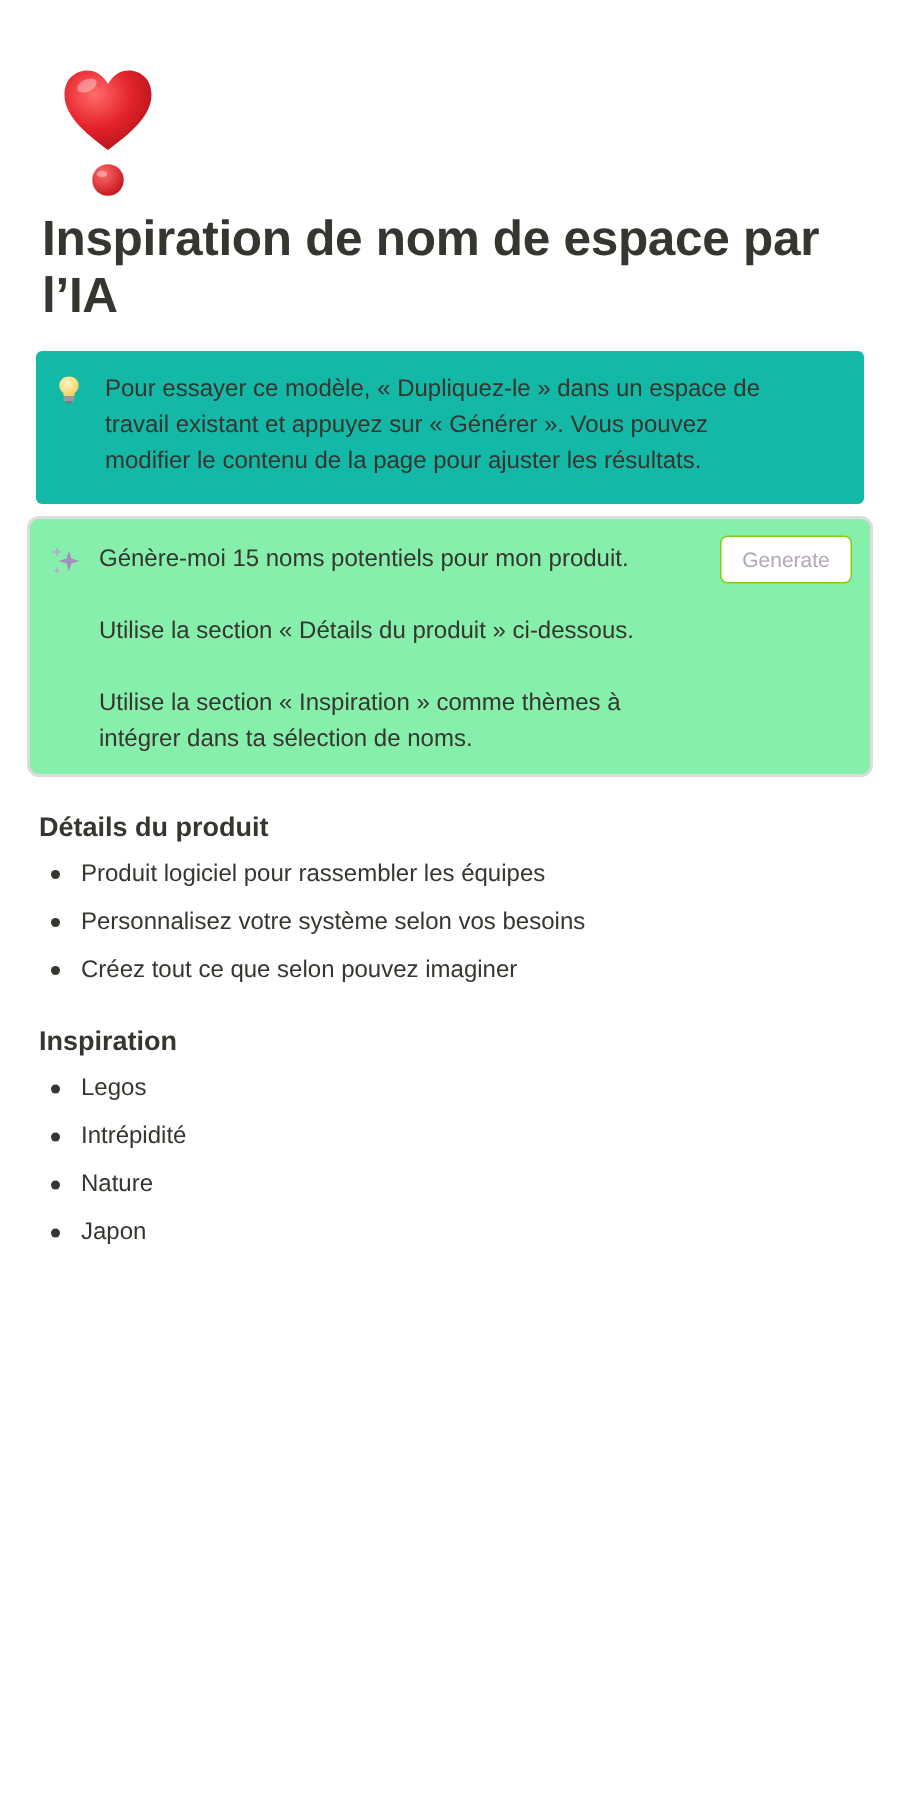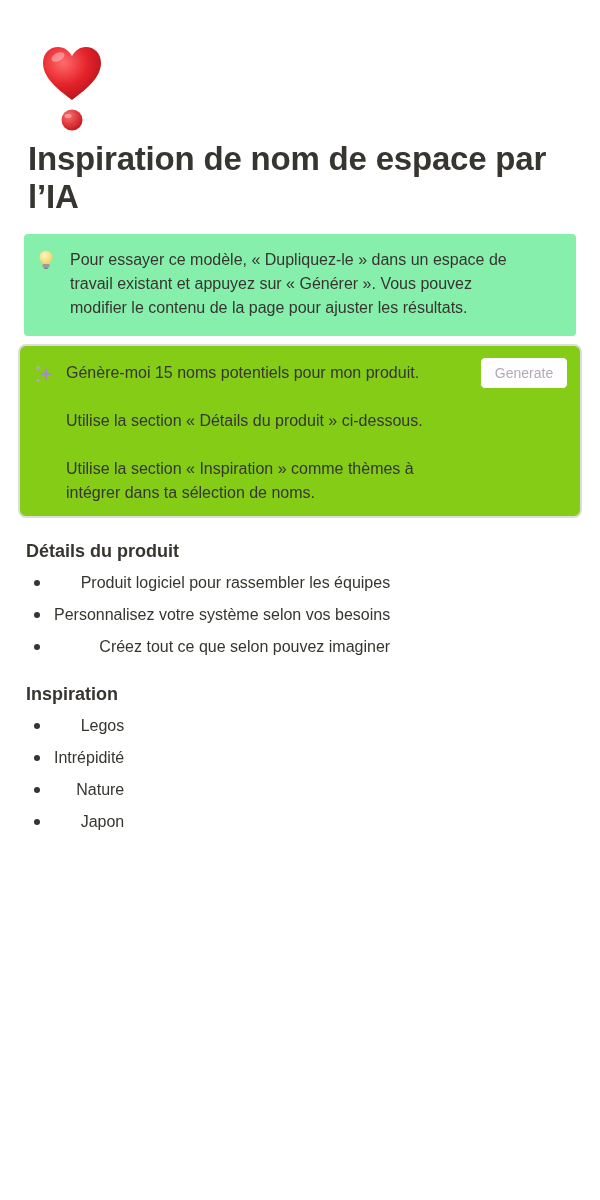--- a/index.html
+++ b/index.html
@@ -18,33 +18,33 @@
     }
 
     .page-title {
       position: absolute; left: 28px; top: 140px; width: 550px;
       font-size: 33px; font-weight: 700; line-height: 38px;
       color: #37352f; letter-spacing: -0.2px;
     }
 
     .callout {
       position: absolute; left: 24px; top: 234px; width: 552px; height: 102px;
-      background: #86efac; border-radius: 4px;
+      background: #14b8a6; border-radius: 4px;
       padding: 14px 16px 14px 46px;
     }
     .callout-icon {
       position: absolute; left: 38px; top: 250px; width: 16px; height: 20px;
     }
     .callout-text {
       font-size: 16px; line-height: 24px; color: #37352f;
     }
 
     .ai-block {
       position: absolute; left: 18px; top: 344px; width: 564px; height: 174px;
-      border: 2px solid #dcdcdc; border-radius: 8px; background: #84cc16;
+      border: 2px solid #dcdcdc; border-radius: 8px; background: #86efac;
     }
     .sparkle-icon {
       position: absolute; left: 13px; top: 17px; width: 22px; height: 22px;
     }
     .ai-line {
       position: absolute; left: 46px; font-size: 16px; line-height: 24px; color: #37352f;
     }
     .generate-btn {
       position: absolute; right: 12px; top: 11px; width: 88px; height: 32px;
       border: 1px solid #84cc16; border-radius: 5px; background: #ffffff;
@@ -52,21 +52,21 @@
       font-size: 14px; color: #b4a8b8; text-align: center; line-height: 30px;
     }
 
     .section-heading {
       position: absolute; left: 26px; font-size: 18px; font-weight: 700; color: #37352f;
       line-height: 24px;
     }
     .bullet-list { position: absolute; left: 26px; list-style: none; }
     .bullet-item {
       position: relative; height: 32px; padding-left: 28px;
-      font-size: 16px; line-height: 24px; color: #37352f; text-align: right;
+      font-size: 16px; line-height: 24px; color: #37352f;
     }
     .bullet-dot {
       position: absolute; left: 8px; top: 9px; width: 6px; height: 6px;
       background: #37352f; border-radius: 50%;
     }
   </style>
 </head>
 <body>
 
 <div class="page">

